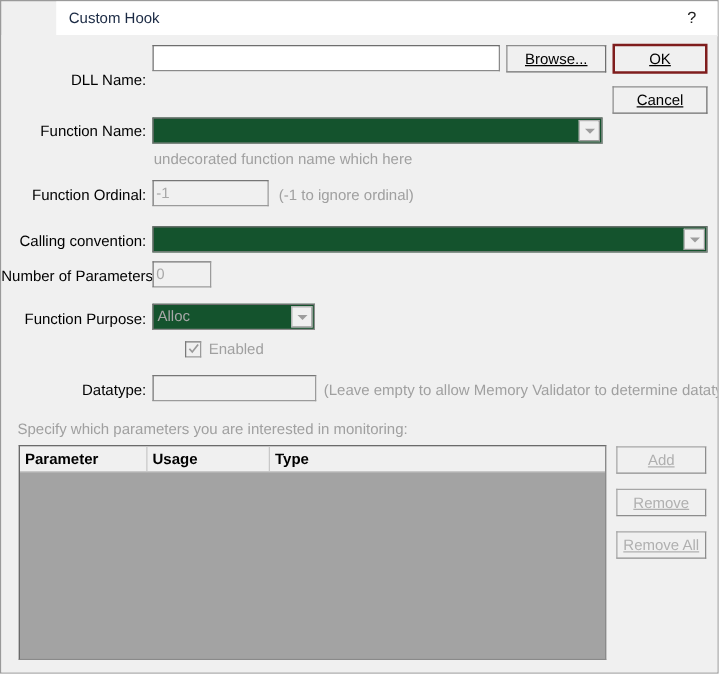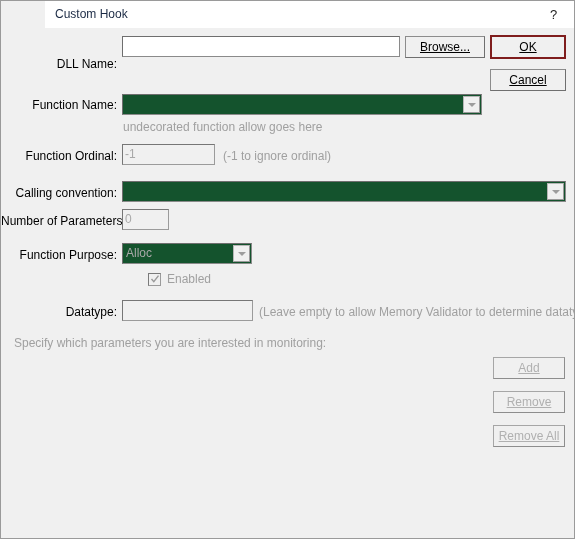--- a/index.html
+++ b/index.html
@@ -282,21 +282,21 @@
     <div class="btn default" style="left:489px; top:7px; width:76px; height:24px;">OK</div>
     <div class="btn" style="left:489px; top:41px; width:76px; height:22px;">Cancel</div>
 
     <div class="lbl dim" style="left:0px; top:70px; width:116px;">Function Name:</div>
     <div class="combo" style="left:121px; top:66px; width:360px;">
       <span class="ctext"></span>
       <span class="arrowbox">
           <span class="tri"></span>
         </span>
     </div>
-    <div class="note" style="left:122px; top:92px;">undecorated function allow goes here</div>
+    <div class="note" style="left:122px; top:92px;">undecorated function name which here</div>
 
     <div class="lbl dim" style="left:0px; top:121px; width:116px;">Function Ordinal:</div>
     <div class="field disabled" style="left:121px; top:116px; width:93px;">-1</div>
     <div class="note" style="left:222px; top:121px;">(-1 to ignore ordinal)</div>
 
     <div class="lbl dim" style="left:0px; top:158px; width:116px;">Calling convention:</div>
     <div class="combo" style="left:121px; top:153px; width:444px;">
       <span class="ctext"></span>
       <span class="arrowbox">
           <span class="tri"></span>
@@ -322,19 +322,27 @@
       </span>
       <span class="chk-label">Enabled</span>
     </div>
 
     <div class="lbl dim" style="left:0px; top:277px; width:116px;">Datatype:</div>
     <div class="field disabled" style="left:121px; top:272px; width:131px;"></div>
     <div class="note" style="left:258px; top:277px;">(Leave empty to allow Memory Validator to determine datatype)</div>
 
     <div class="note" style="left:13px; top:308px;">Specify which parameters you are interested in monitoring:</div>
 
+    <div class="listview">
+      <div class="lv-header">
+        <div class="lv-col" style="left:0px; width:102px;">Parameter</div>
+        <div class="lv-col" style="left:102px; width:98px;">Usage</div>
+        <div class="lv-col" style="left:200px; width:268px; border-right:none;">Type</div>
+      </div>
+      <div class="lv-body"></div>
+    </div>
 
     <div class="btn disabled" style="left:492px; top:329px; width:72px; height:22px;">Add</div>
     <div class="btn disabled" style="left:492px; top:363px; width:72px; height:22px;">Remove</div>
     <div class="btn disabled" style="left:492px; top:397px; width:72px; height:22px;">Remove All</div>
 
   </div>
 </div>
 
 </body></html>

